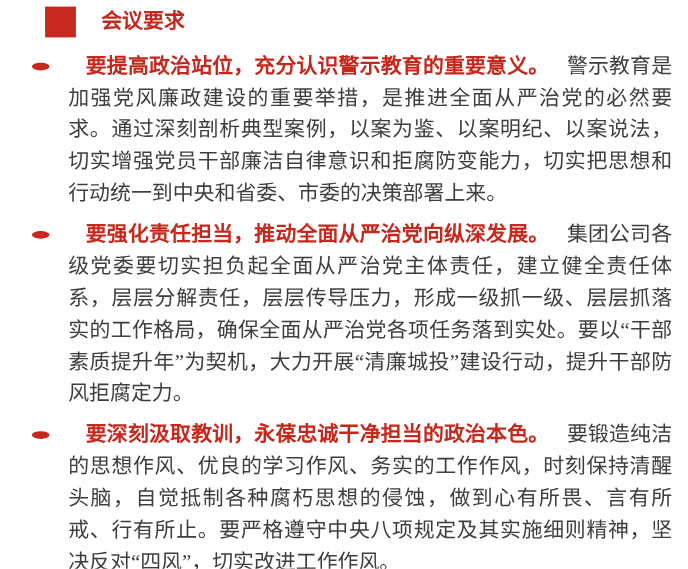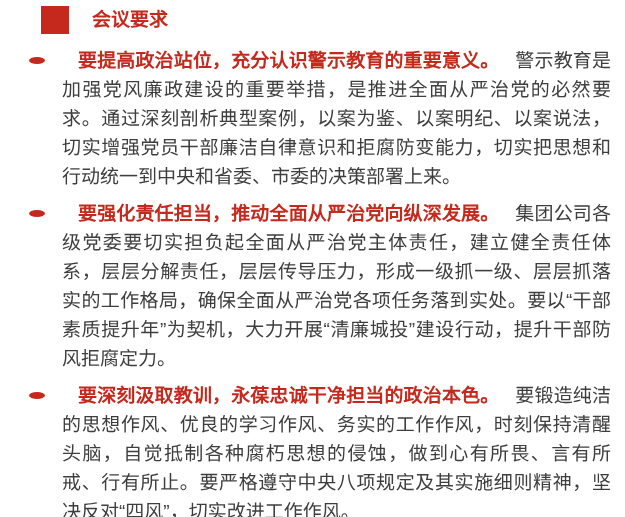--- a/index.html
+++ b/index.html
@@ -45,20 +45,21 @@
     padding: 0;
   }
   .item {
     list-style: none;
     position: relative;
     font-size: 19px;
     line-height: 29px;
     color: var(--body-text);
     text-align: justify;
     text-justify: inter-ideograph;
+    font-family: Liberation Serif, serif;
   }
   .item + .item { margin-top: 8px; }
   .dot {
     position: absolute;
     left: -17px;
     top: 11px;
     width: 7px;
     height: 7px;
     border-radius: 50%;
     background: var(--accent);

